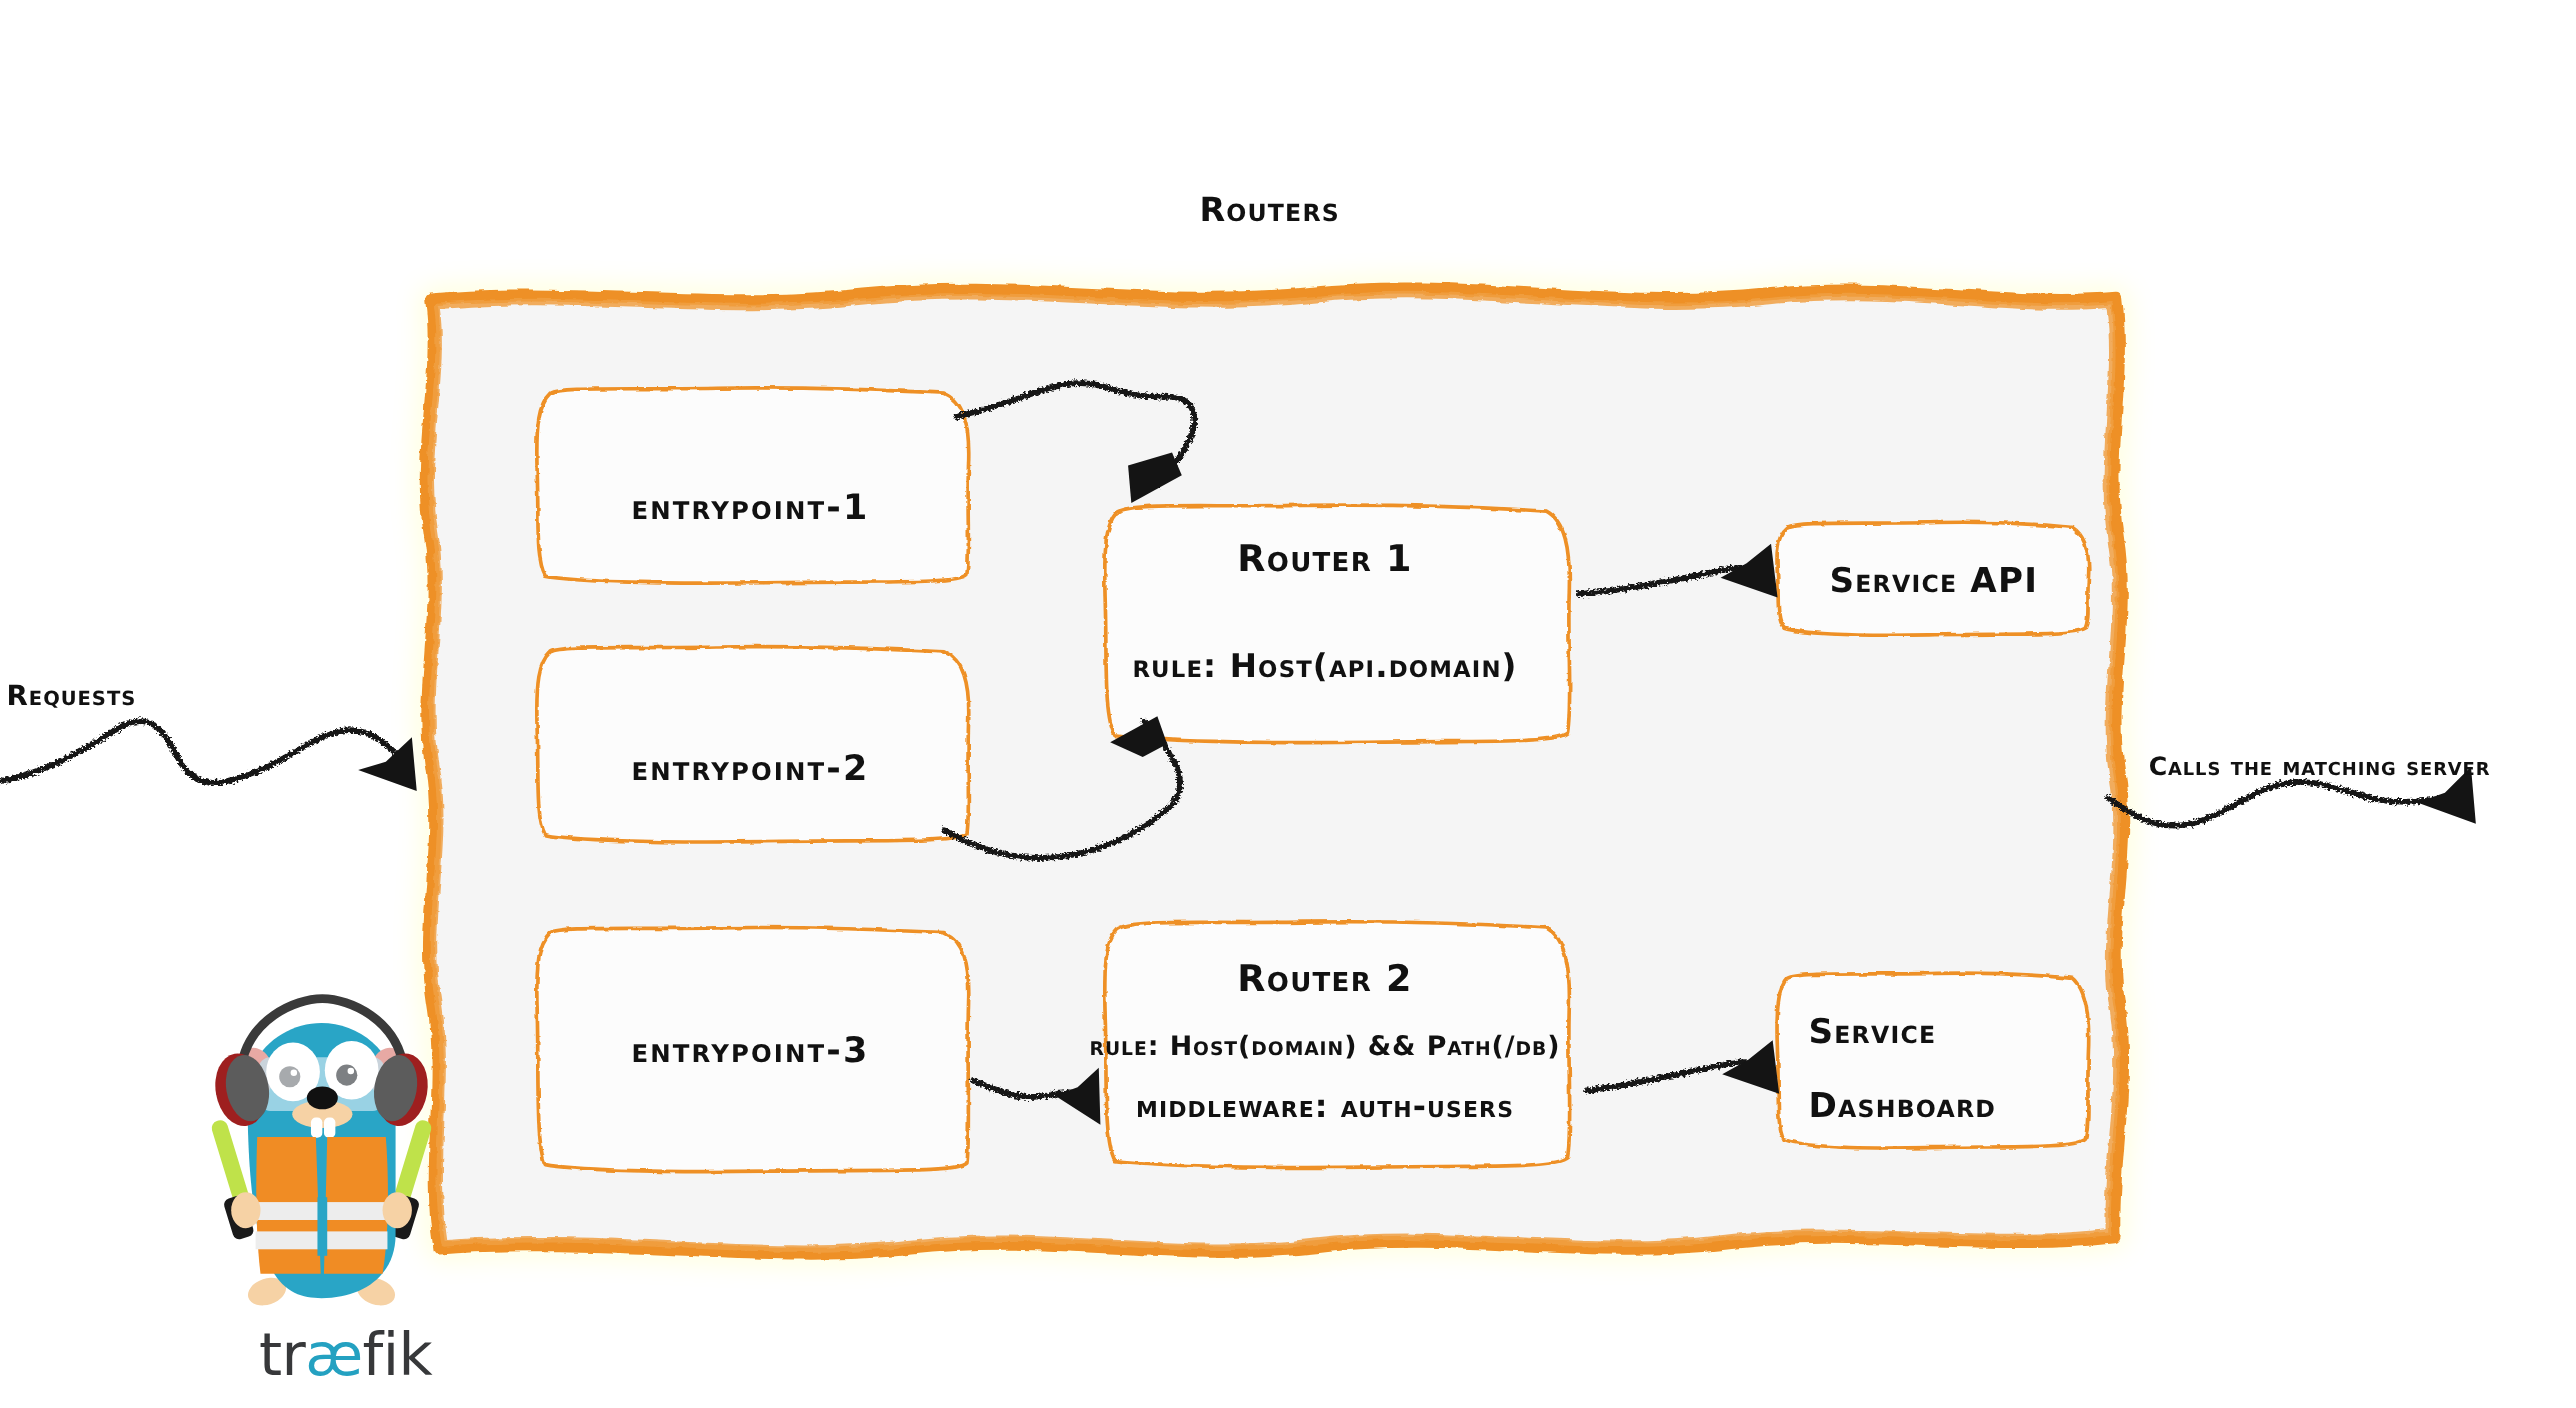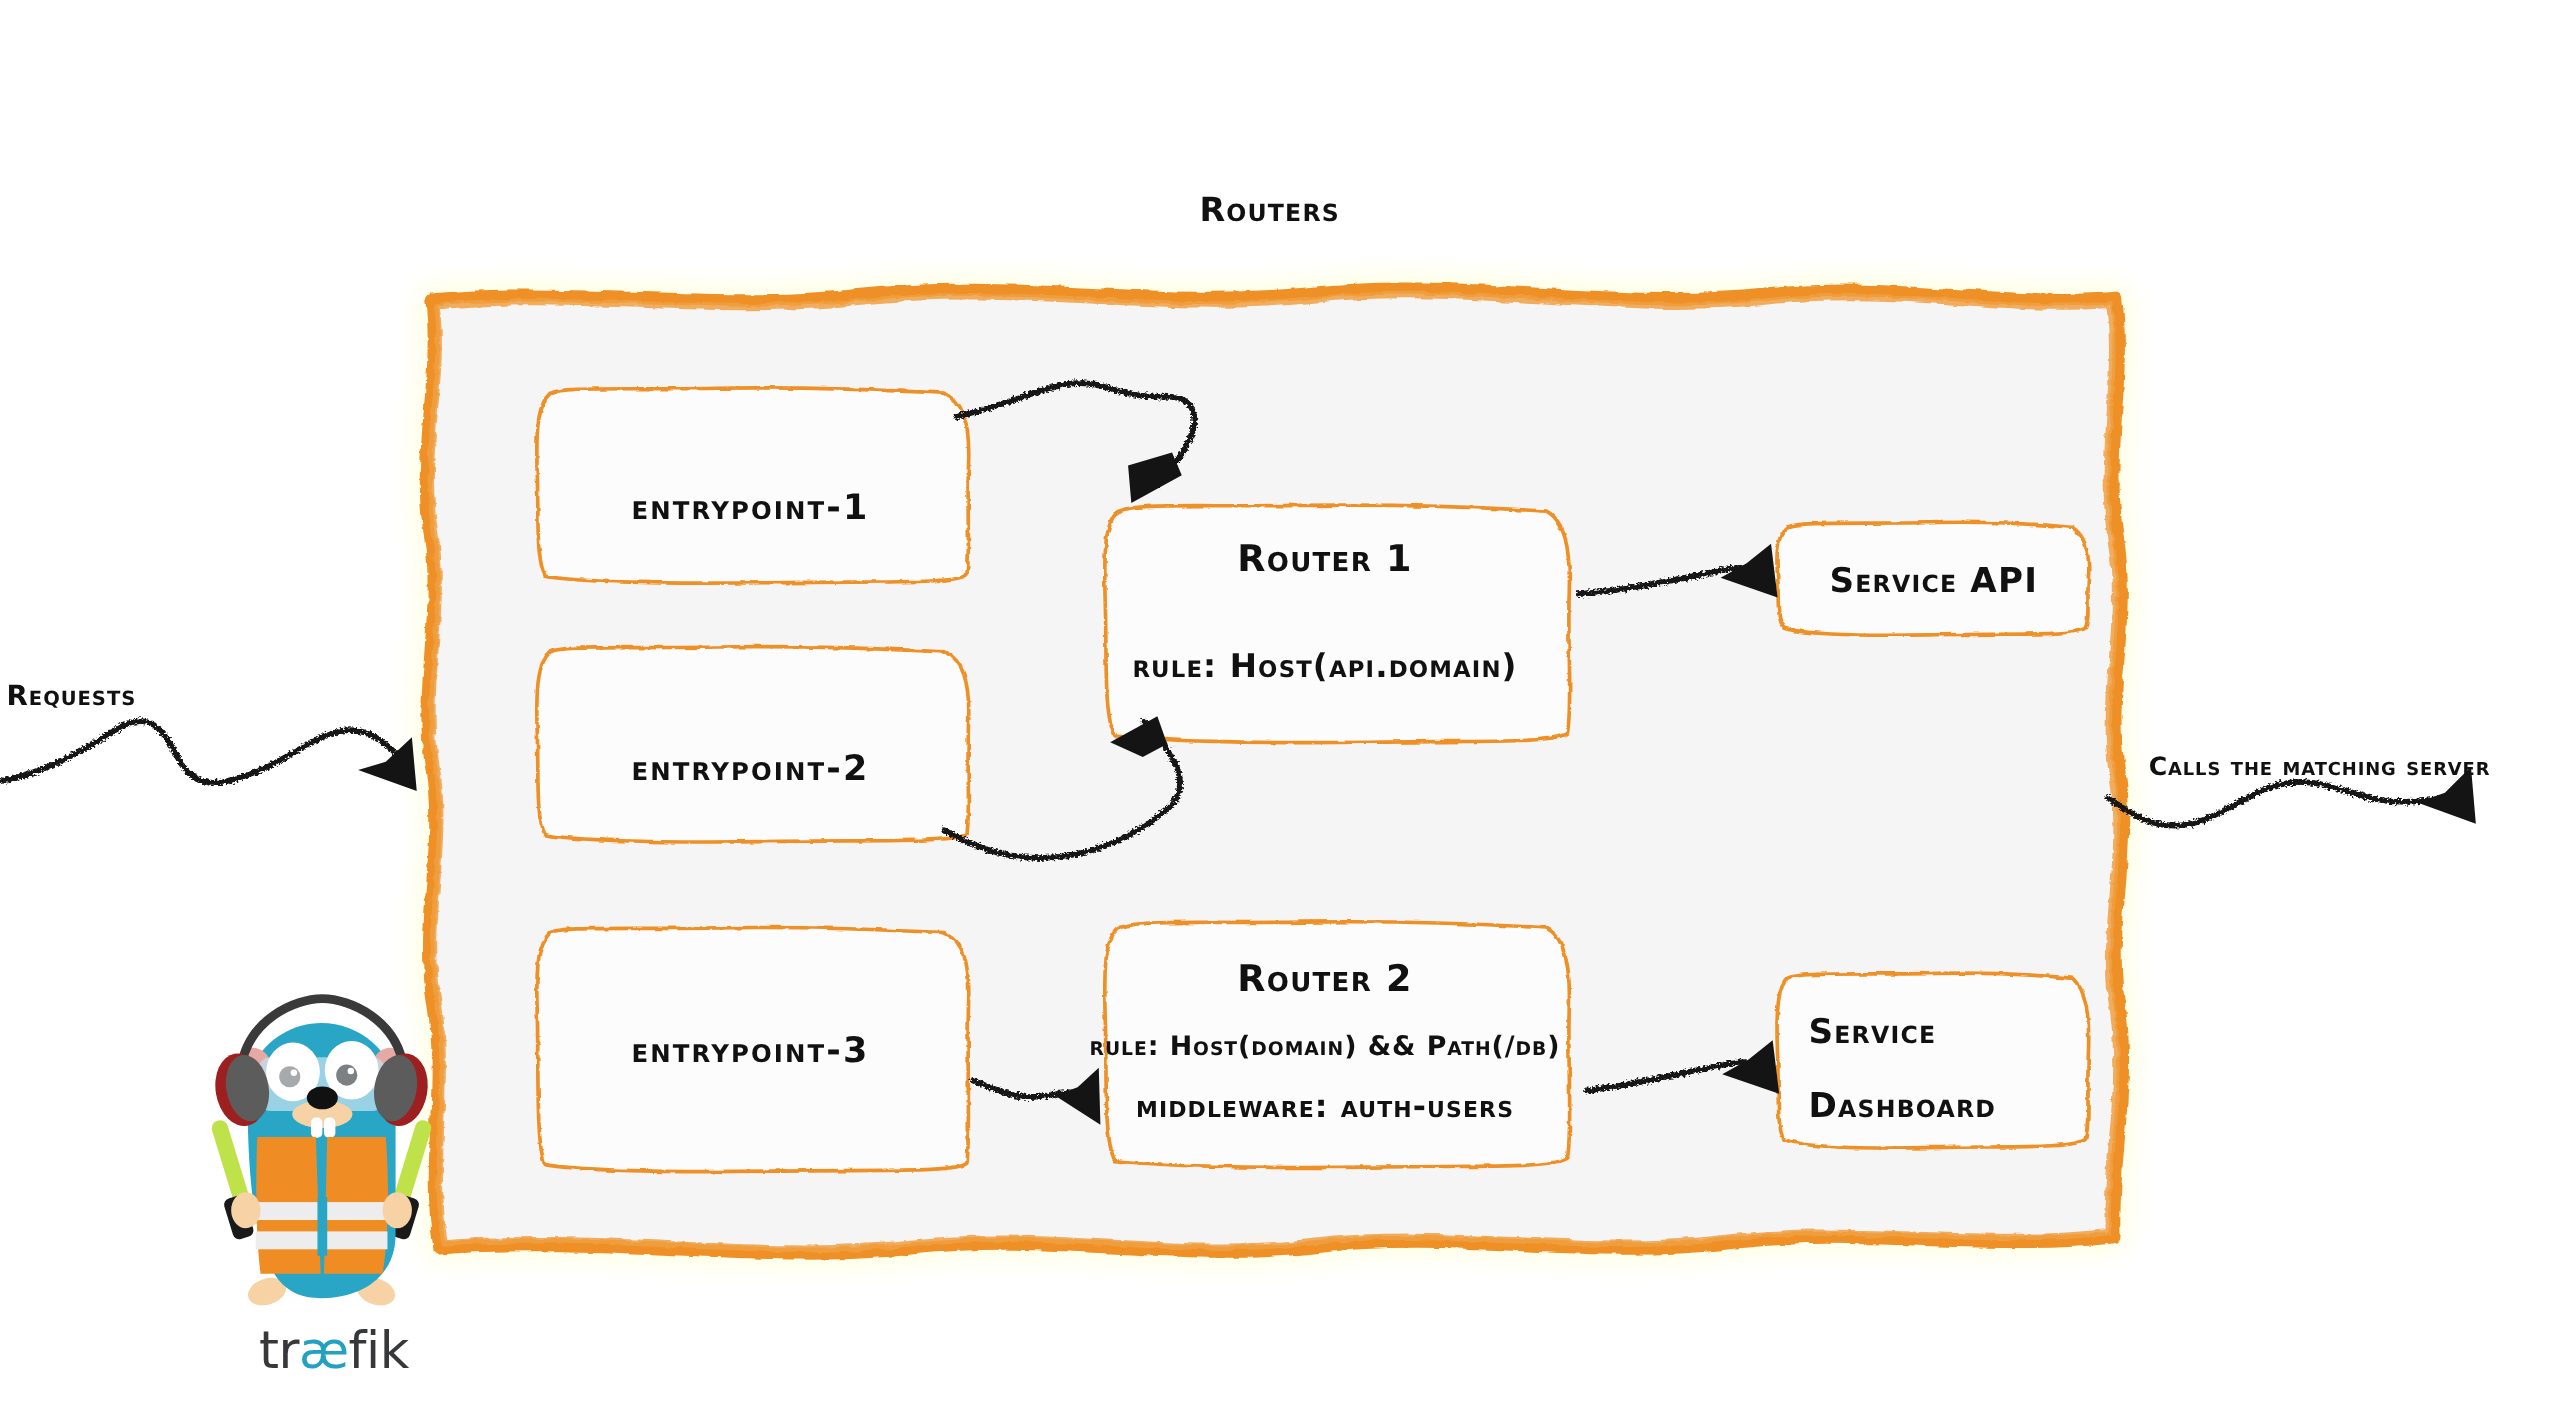--- a/index.html
+++ b/index.html
@@ -260,21 +260,21 @@
       <rect x="24" y="212" width="162" height="22" fill="#EDEDED"></rect>
       <rect x="24" y="248" width="162" height="22" fill="#EDEDED"></rect>
       <rect x="100" y="206" width="12" height="72" fill="#29A5C6"></rect>
 
       <ellipse cx="12" cy="222" rx="18" ry="22" fill="#F6D2A5"></ellipse>
       <ellipse cx="198" cy="222" rx="18" ry="22" fill="#F6D2A5"></ellipse>
     </g>
   </svg>
 
   <div style="position:absolute;left:259px;top:1325px;font-family:'DejaVu Sans',sans-serif;
-              font-size:51px;font-weight:400;letter-spacing:-0.01em;line-height:1;white-space:nowrap;">
+              font-size:59px;font-weight:400;letter-spacing:-0.01em;line-height:1;white-space:nowrap;">
     <span style="color:#37383A;">tr</span><span style="color:#24A1C1;">æ</span><span style="color:#37383A;">fik</span>
   </div>
 
   <svg class="layer" viewBox="0 0 3165 1730" width="2576" height="1408">
 
     <text class="hand smallcaps title-text" x="1560" y="272" text-anchor="middle">Routers</text>
 
     <text class="hand smallcaps ep-text" x="922" y="638" text-anchor="middle">entrypoint-1</text>
     <text class="hand smallcaps ep-text" x="922" y="958" text-anchor="middle">entrypoint-2</text>
     <text class="hand smallcaps ep-text" x="922" y="1305" text-anchor="middle">entrypoint-3</text>

